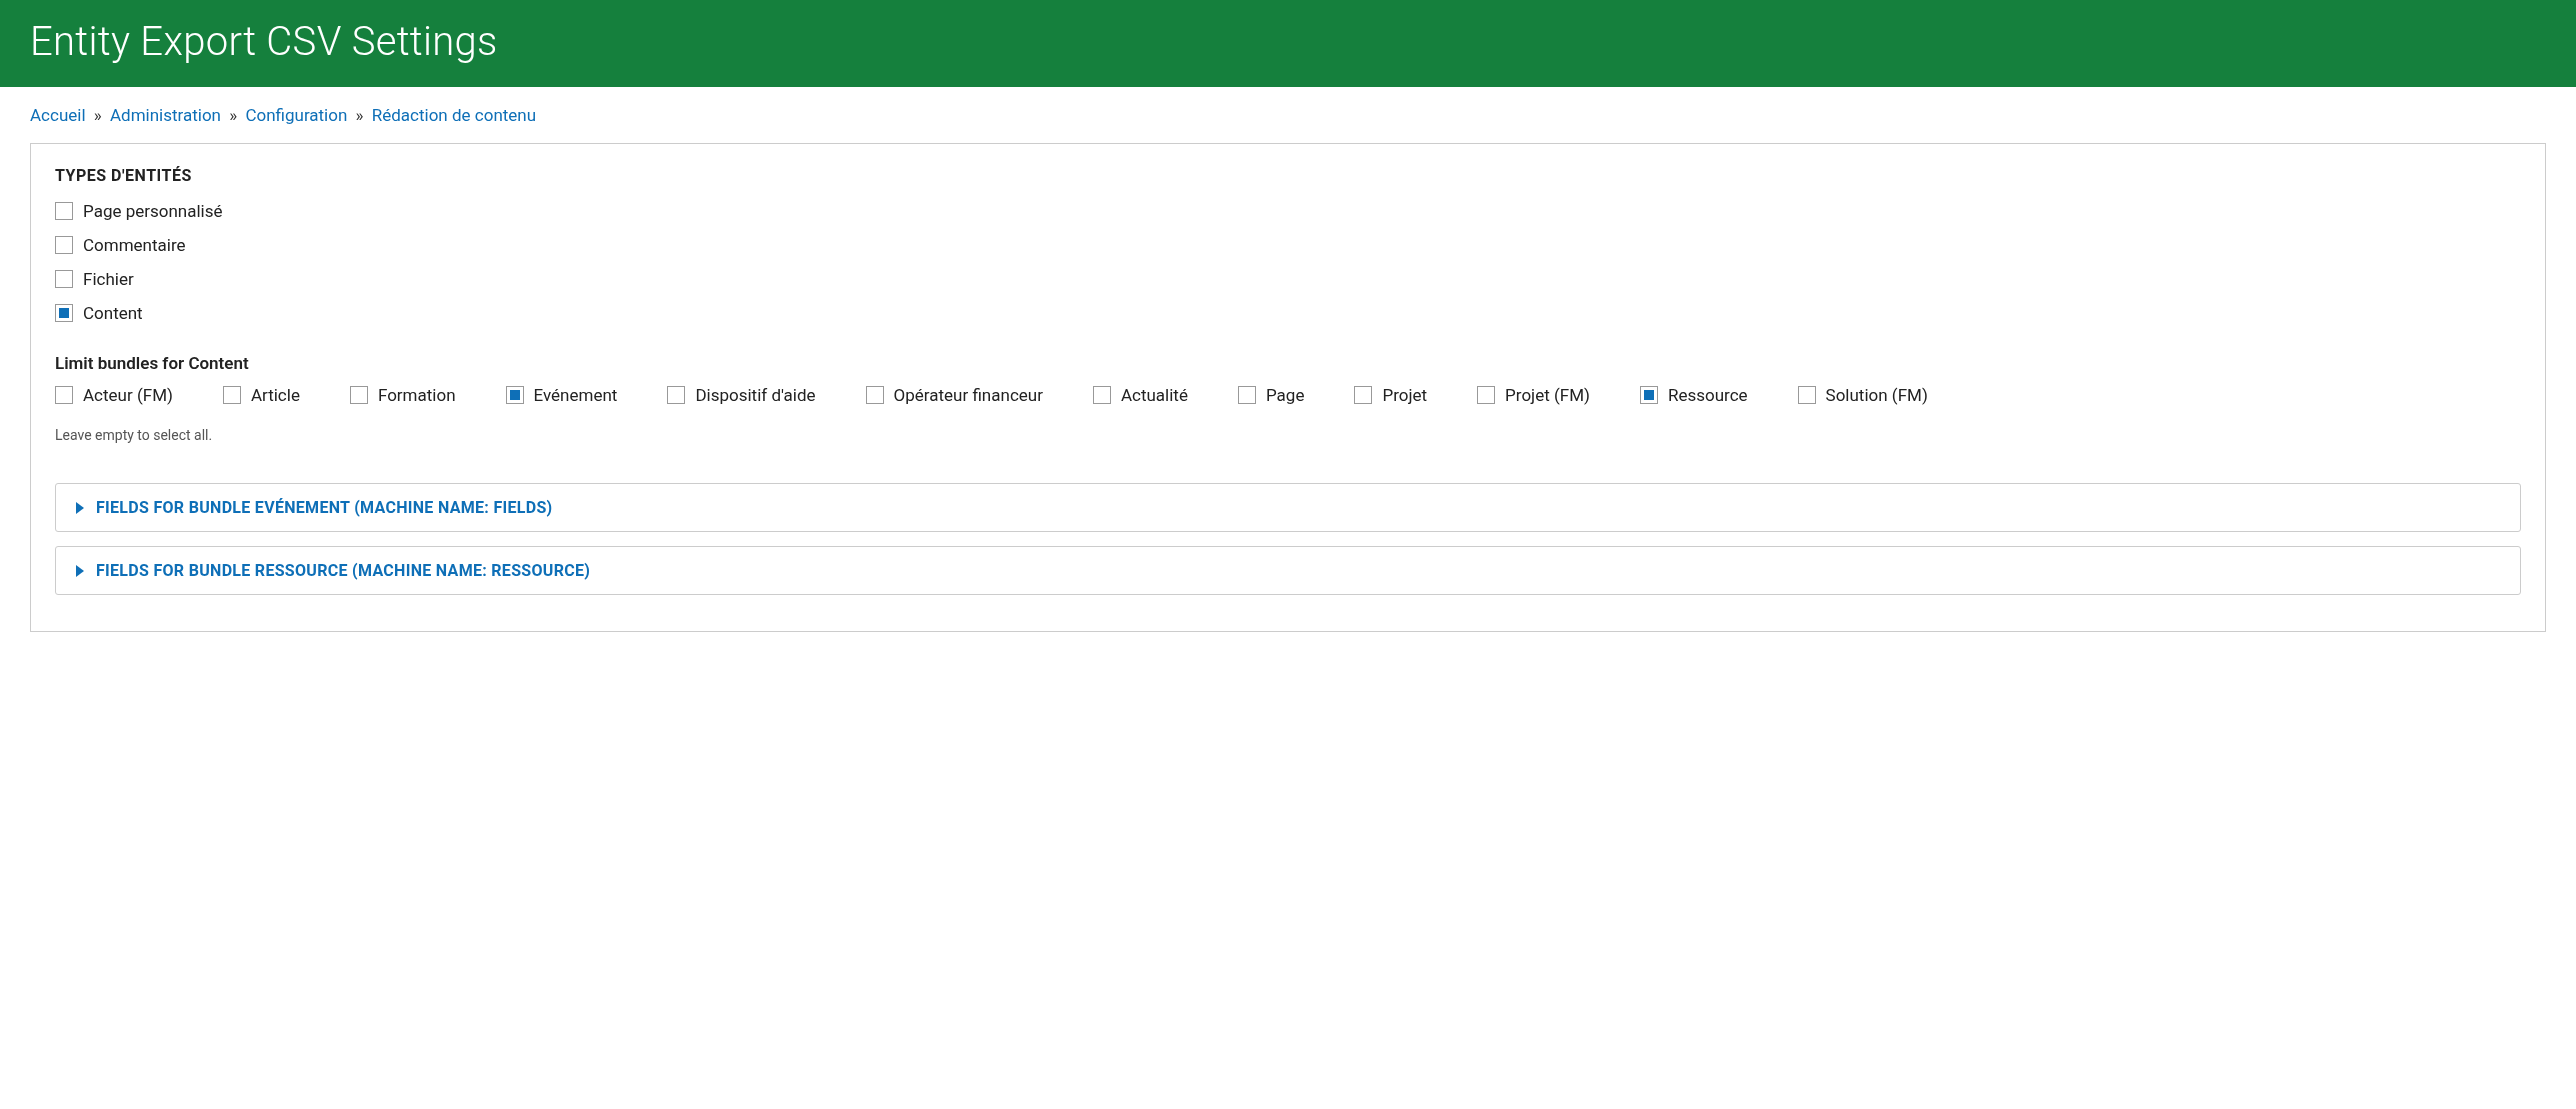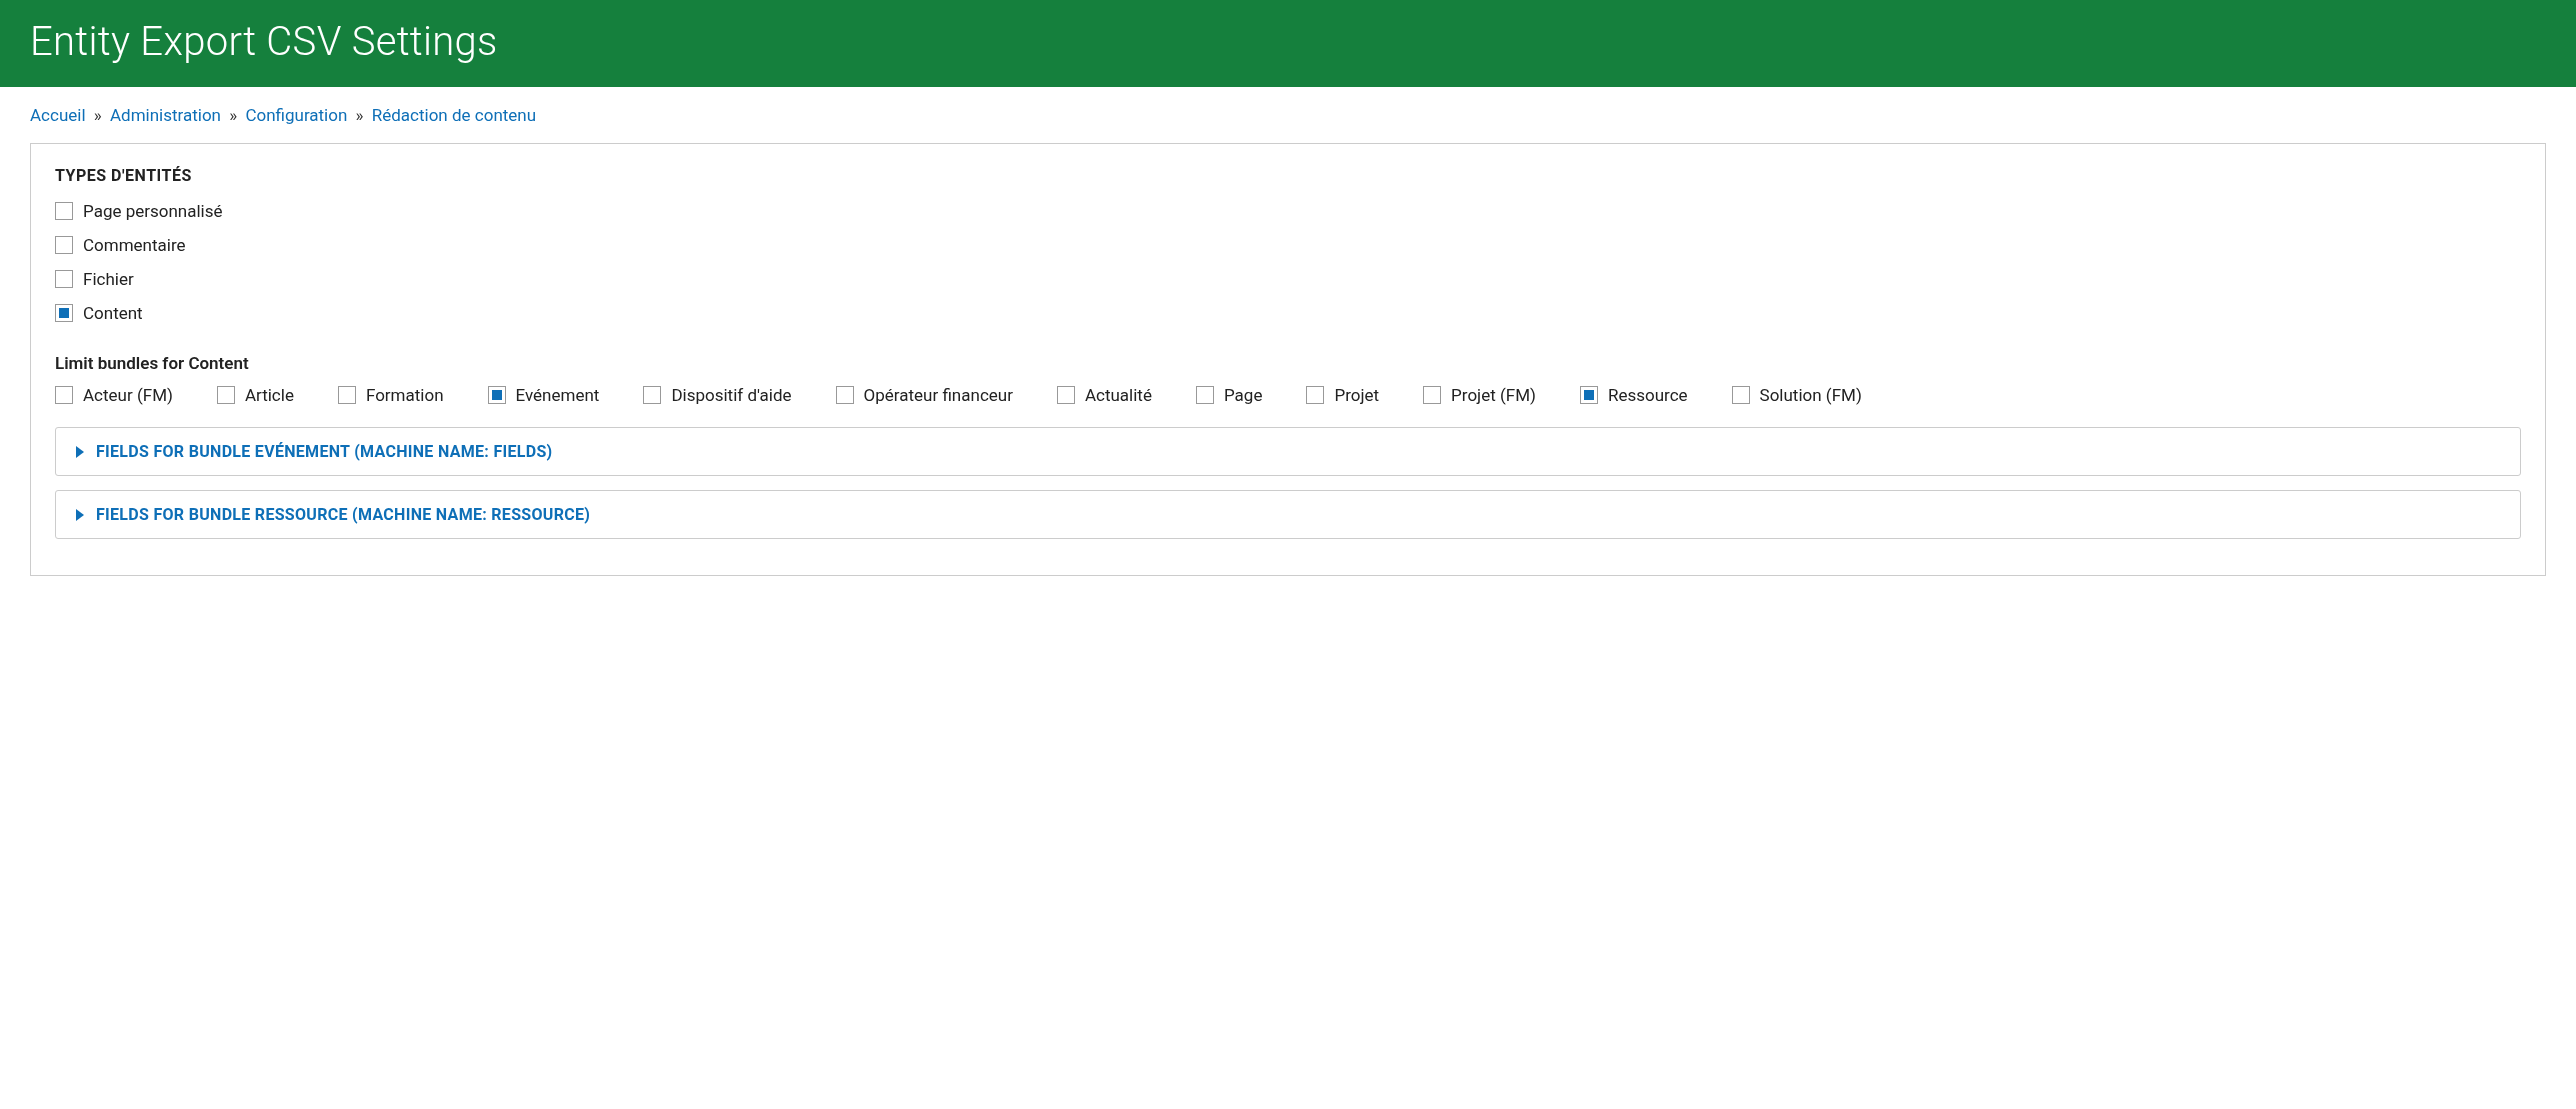--- a/index.html
+++ b/index.html
@@ -81,21 +81,21 @@
     }
     .sub-heading {
       font-size: 17px;
       font-weight: 600;
       margin-bottom: 12px;
       color: #222;
     }
     .bundles-row {
       display: flex;
       flex-wrap: wrap;
-      gap: 2px;
+      gap: 8px;
       margin-bottom: 8px;
     }
     .bundle-item {
       display: flex;
       align-items: center;
       margin-right: 42px;
       margin-bottom: 14px;
     }
     .help-text {
       font-size: 14px;
@@ -217,20 +217,21 @@
       <div class="bundle-item">
         <span class="checkbox checked"></span>
         <span class="checkbox-label">Ressource</span>
       </div>
       <div class="bundle-item">
         <span class="checkbox"></span>
         <span class="checkbox-label">Solution (FM)</span>
       </div>
     </div>
 
+    <div class="help-text">Leave empty to select all.</div>
 
     <div class="details-panel">
       <div class="details-summary">
         <span class="details-arrow"></span>
         <span class="details-title">FIELDS FOR BUNDLE EVÉNEMENT (MACHINE NAME: FIELDS)</span>
       </div>
     </div>
 
     <div class="details-panel">
       <div class="details-summary">

